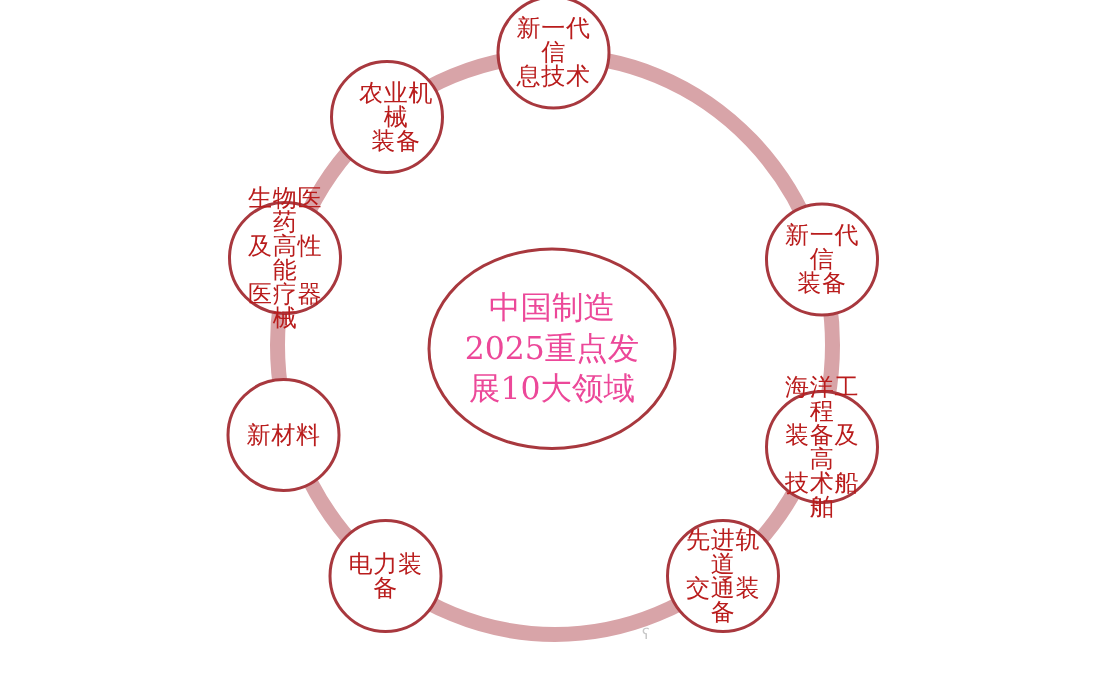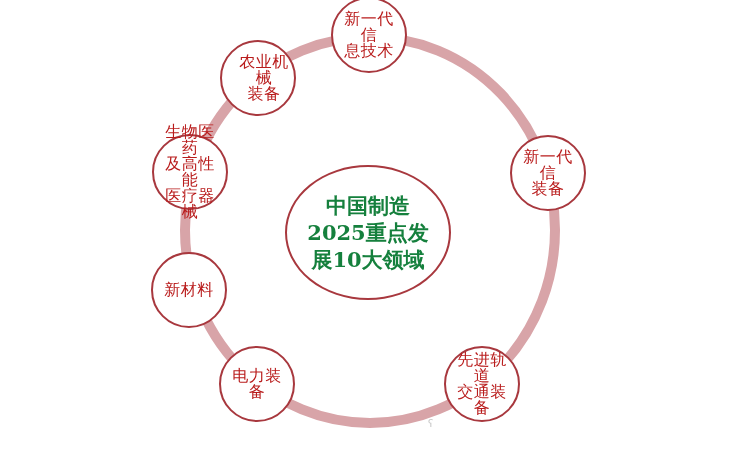--- a/index.html
+++ b/index.html
@@ -56,22 +56,22 @@
       border: 2.5px solid #a8383e;
       background: #ffffff;
       display: flex;
       align-items: center;
       justify-content: center;
       text-align: center;
     }
     .center-label {
       font-size: 21px;
       line-height: 27px;
-      font-weight: bold;
-      color: #15803d;
+      font-weight: normal;
+      color: #ec4899;
       white-space: pre-line;
       font-family: "DejaVu Serif", serif;
     }
     .artifact {
       position: absolute;
       left: 428px;
       top: 418px;
       font-size: 10px;
       color: #c8c8c8;
     }
@@ -94,20 +94,25 @@
     <span class="node-label">新一代信
 息技术</span>
   </div>
 
 
   <div class="node" style="left:510px; top:135px;">
     <span class="node-label">新一代信
 装备</span>
   </div>
 
+  <div class="node" style="left:510px; top:260px;">
+    <span class="node-label">海洋工程
+装备及高
+技术船舶</span>
+  </div>
 
   <div class="node" style="left:444px; top:346px;">
     <span class="node-label">先进轨道
 交通装备</span>
   </div>
 
 
   <div class="node" style="left:151px; top:252px;">
     <span class="node-label">新材料</span>
   </div>

